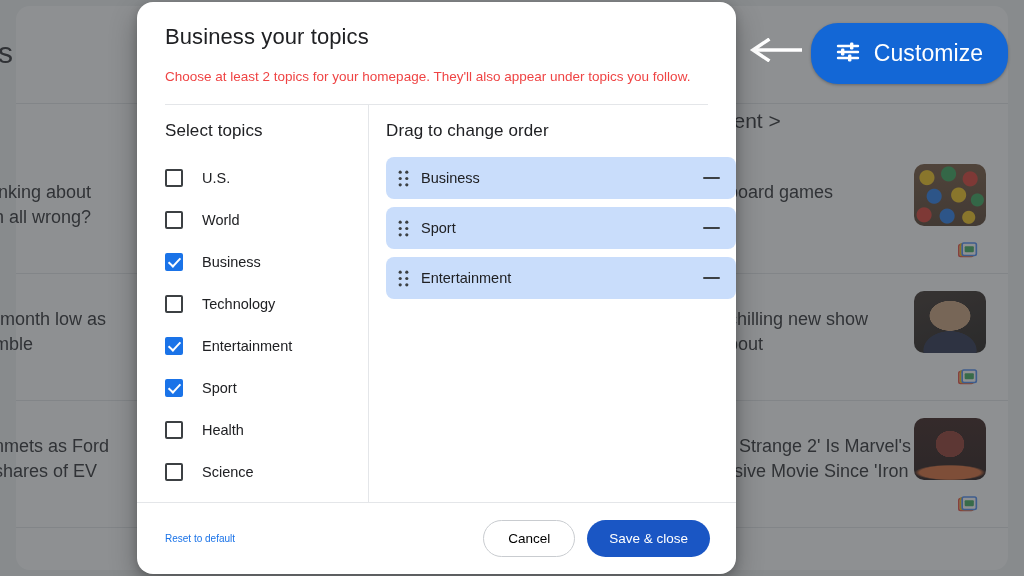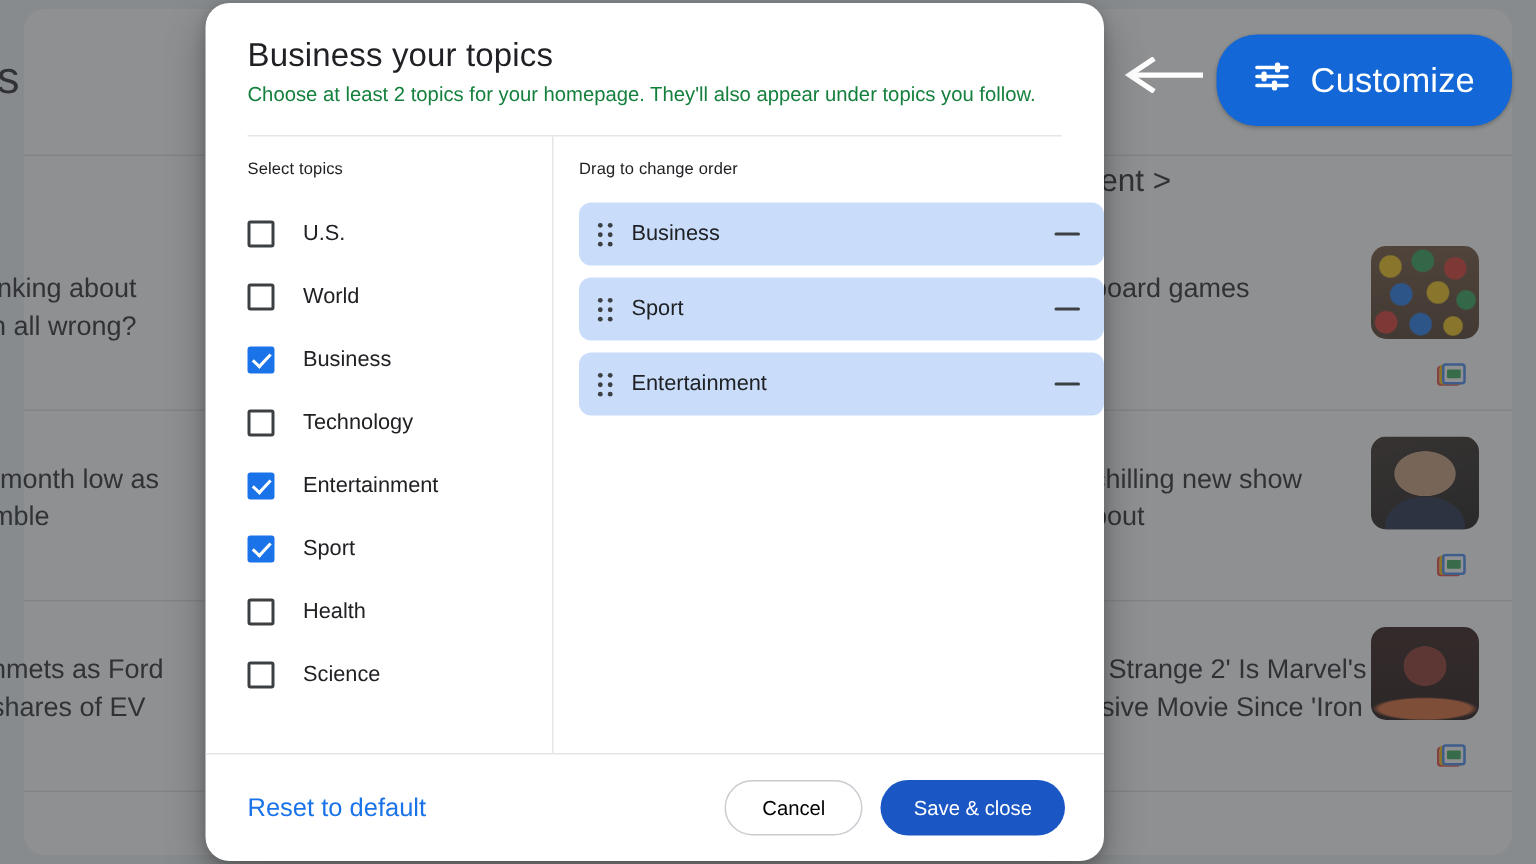--- a/index.html
+++ b/index.html
@@ -118,22 +118,22 @@
     box-shadow: 0 11px 28px rgba(0,0,0,.30), 0 2px 8px rgba(0,0,0,.18);
     display: flex; flex-direction: column;
     overflow: hidden;
   }
   .dlg-head { padding: 22px 28px 0 28px; }
   .dlg-title {
     font-size: 22px; font-weight: 400; color: #202124;
     letter-spacing: .1px;
   }
   .dlg-sub {
-    margin-top: 4px;
-    font-size: 13.5px; color: #15803d; line-height: 18px;
+    margin-top: 18px;
+    font-size: 13.5px; color: #ef4444; line-height: 18px;
   }
   .dlg-head-rule {
     margin: 18px 0 0 0; height: 1px; background: #e4e6e9;
   }
 
   .dlg-body {
     flex: 1 1 auto;
     display: flex;
     position: relative;
     padding-top: 16px;
@@ -142,21 +142,21 @@
     width: 231px; padding-left: 28px; padding-right: 8px;
   }
   .col-right {
     flex: 1; padding-left: 18px; 
   }
   .col-rule {
     position: absolute; left: 231px; top: 0; bottom: 0;
     width: 1px; background: #e4e6e9;
   }
   .col-head {
-    font-size: 11px; color: #202124; font-weight: 400;
+    font-size: 17px; color: #202124; font-weight: 400;
     margin-bottom: 16px; letter-spacing: .1px;
   }
 
   .topic-row {
     display: flex; align-items: center;
     height: 42px;
   }
   .cbox {
     width: 18px; height: 18px; flex: 0 0 18px;
     border: 2px solid #3c4043; border-radius: 2px;
@@ -192,21 +192,21 @@
   .chip-remove { width: 17px; height: 2px; background: #3c4043; border-radius: 1px; }
 
   .dlg-foot {
     flex: 0 0 auto;
     border-top: 1px solid #e4e6e9;
     height: 72px;
     display: flex; align-items: center;
     padding: 0 26px 0 28px;
   }
   .reset-link {
-    font-size: 17px; color: #1a73e8; font-weight: 500;
+    font-size: 10px; color: #1a73e8; font-weight: 500;
   }
   .foot-spacer { flex: 1; }
   .btn-cancel {
     height: 37px; padding: 0 24px;
     border: 1px solid #c9ccd0; border-radius: 19px;
     background: #fff; color: #000000;
     font-size: 13.5px; font-weight: 500;
     font-family: "Liberation Sans", sans-serif;
     display: flex; align-items: center;
     margin-right: 12px;

